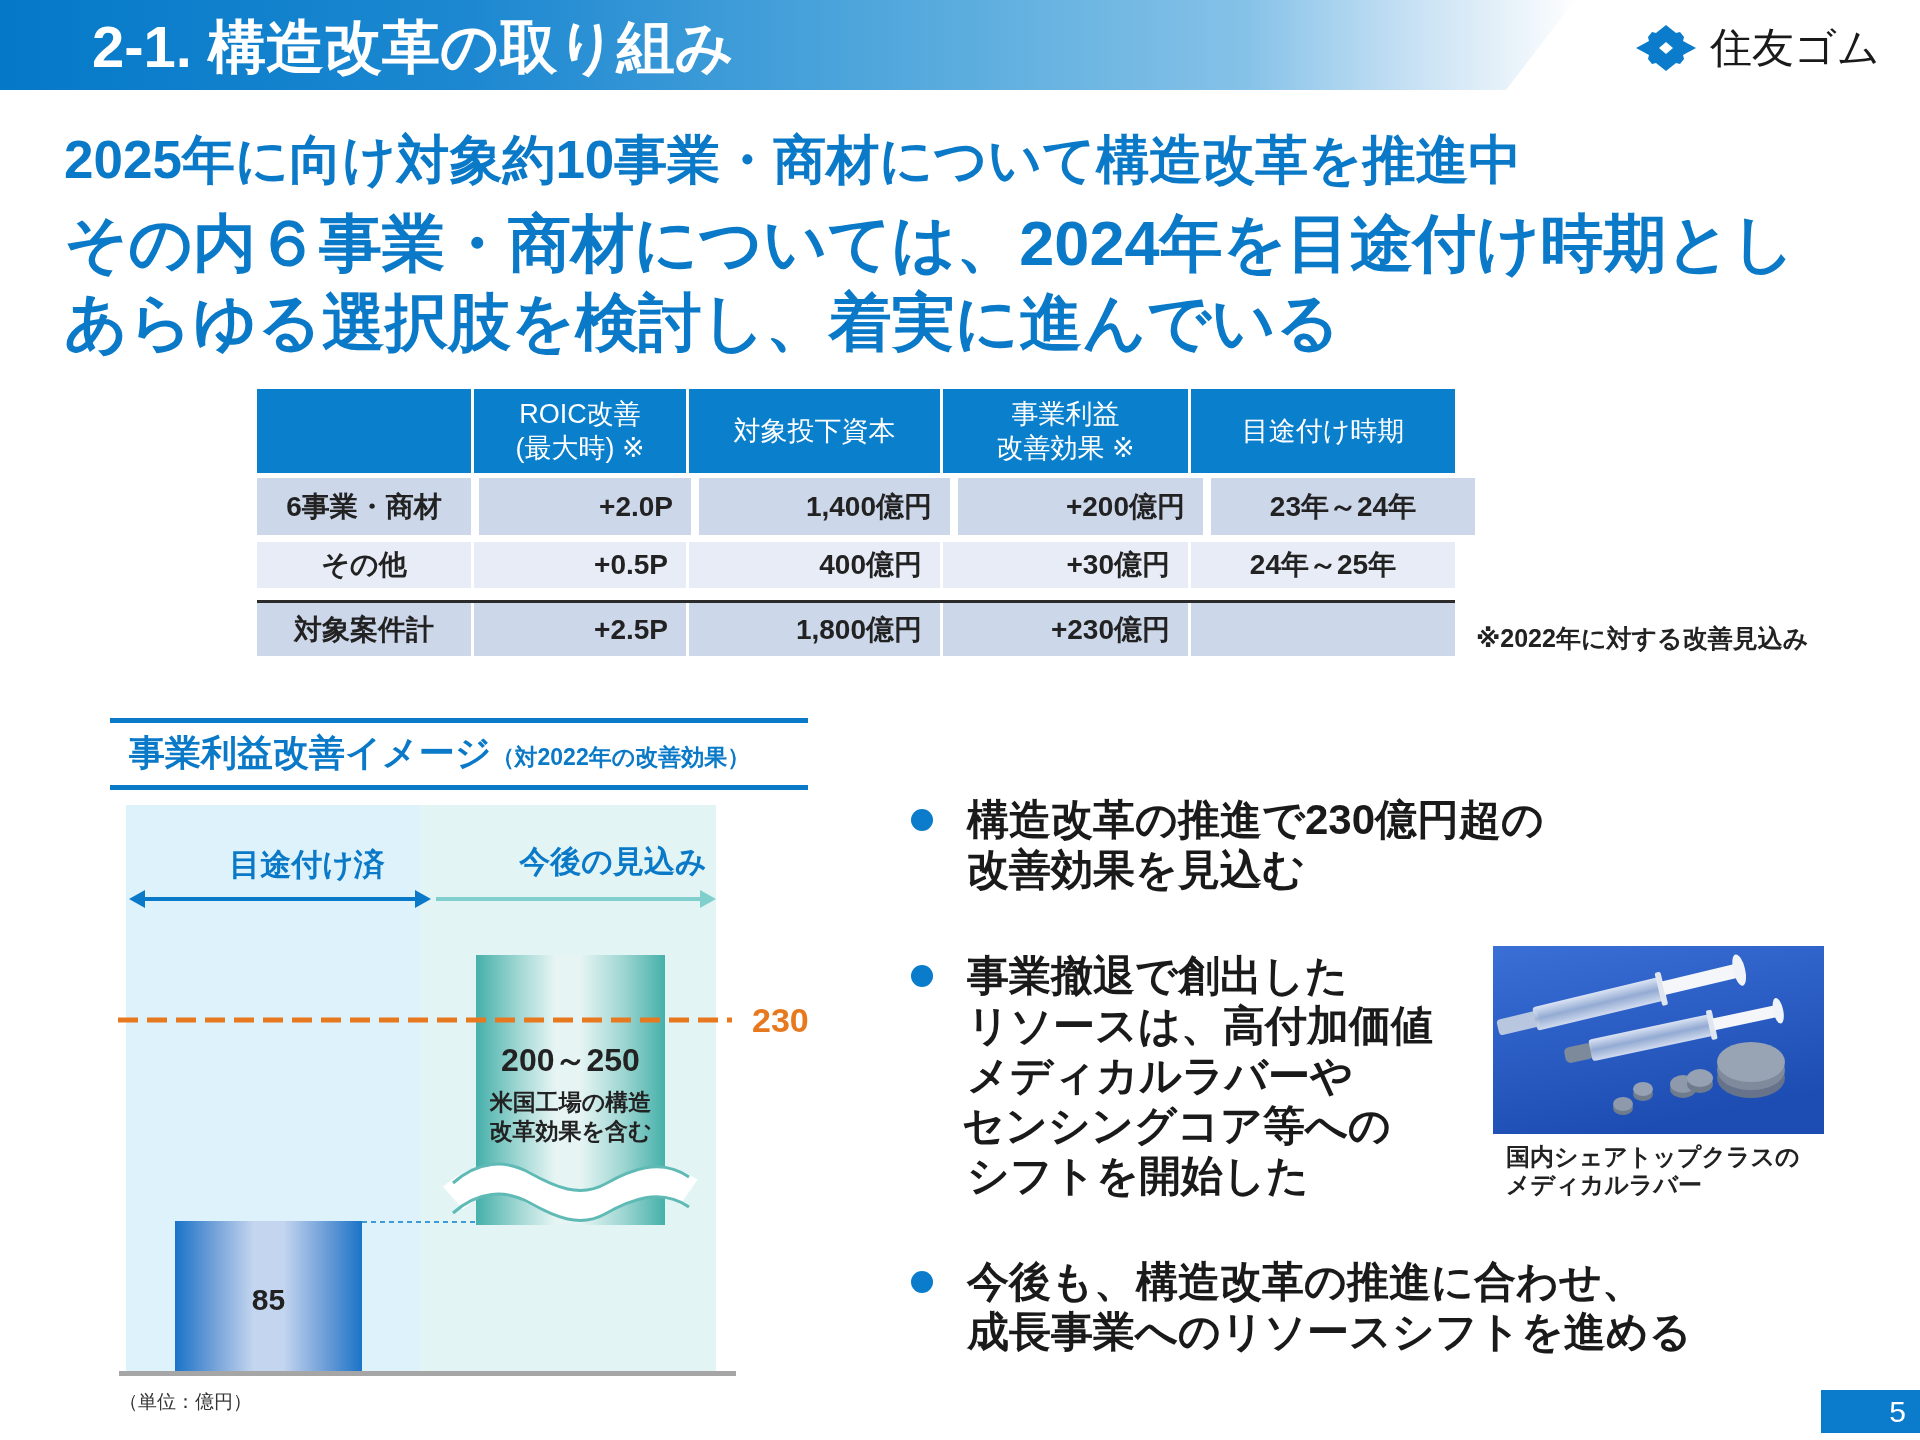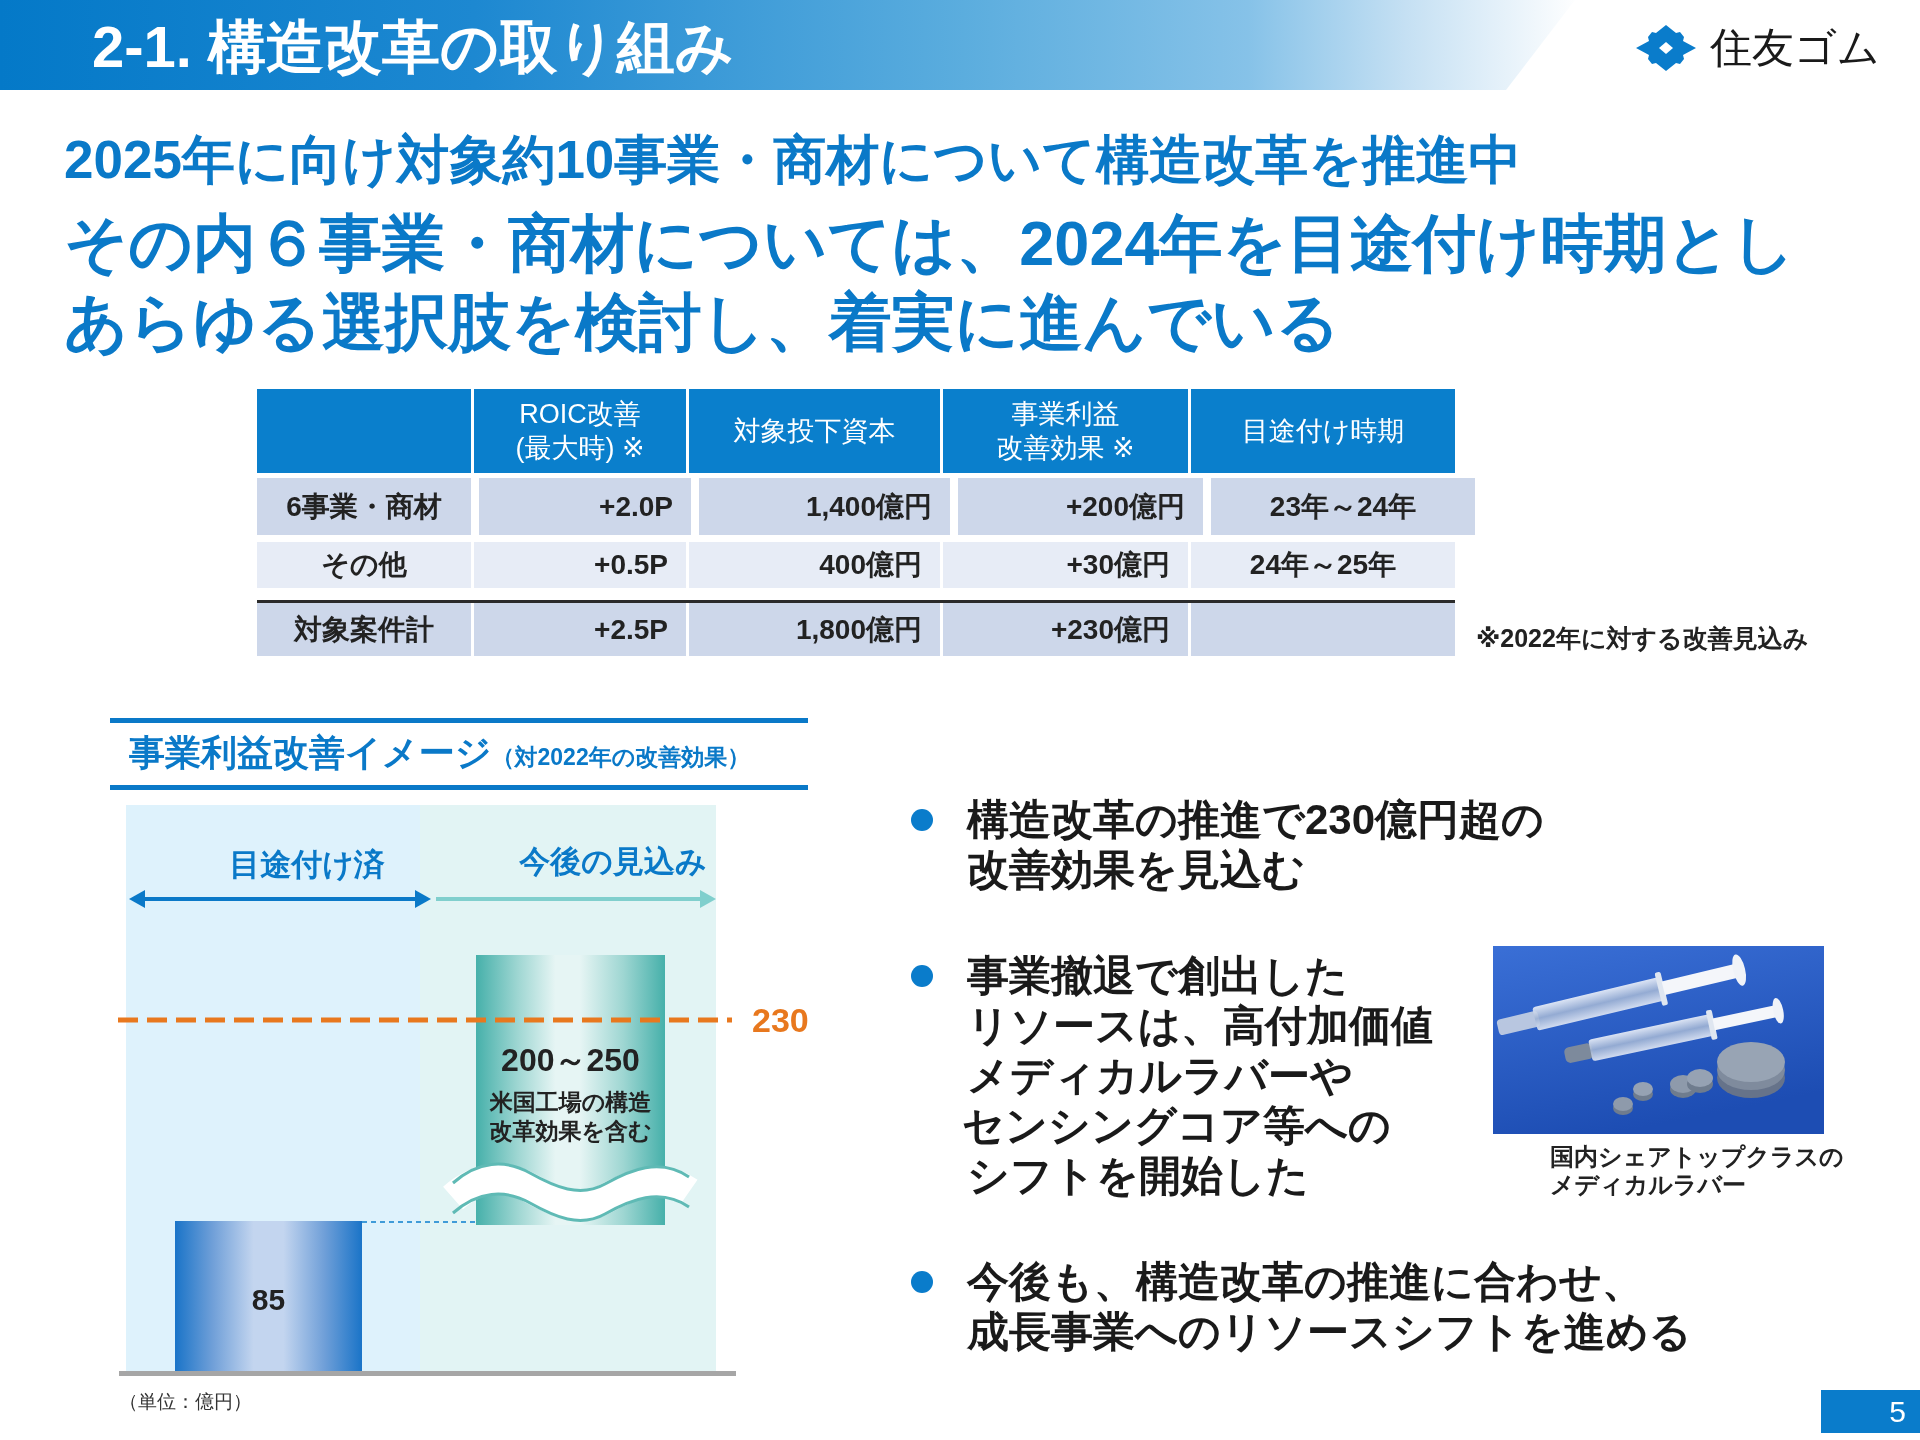--- a/index.html
+++ b/index.html
@@ -67,21 +67,21 @@
   .unit { left: 119px; top: 1390px; line-height: 24px; font-size: 19px; color: #333; white-space: nowrap; }
 
   
   .bullet-dot { width: 22px; height: 22px; border-radius: 50%; background: #0a7ccb; }
   .bullet-text { left: 967px; font-size: 42px; font-weight: bold; line-height: 50px; color: #1a1a1a; white-space: nowrap; }
   .bullet-text span { display: block; }
 
   
   .photo { left: 1493px; top: 946px; width: 331px; height: 188px; }
   .caption { left: 1506px; top: 1143px; font-size: 24px; font-weight: bold; line-height: 28px; color: #222; white-space: nowrap; }
-  .caption span { display: block; margin-left: 44px; }
+  .caption span { display: block; }
 
   
   .page-num {
     left: 1821px; top: 1390px; width: 99px; height: 43px; background: #0a7ccb;
     color: #fff; font-size: 30px; line-height: 43px; text-align: right; padding-right: 14px; box-sizing: border-box;
   }
 </style>
 </head>
 <body>
 

